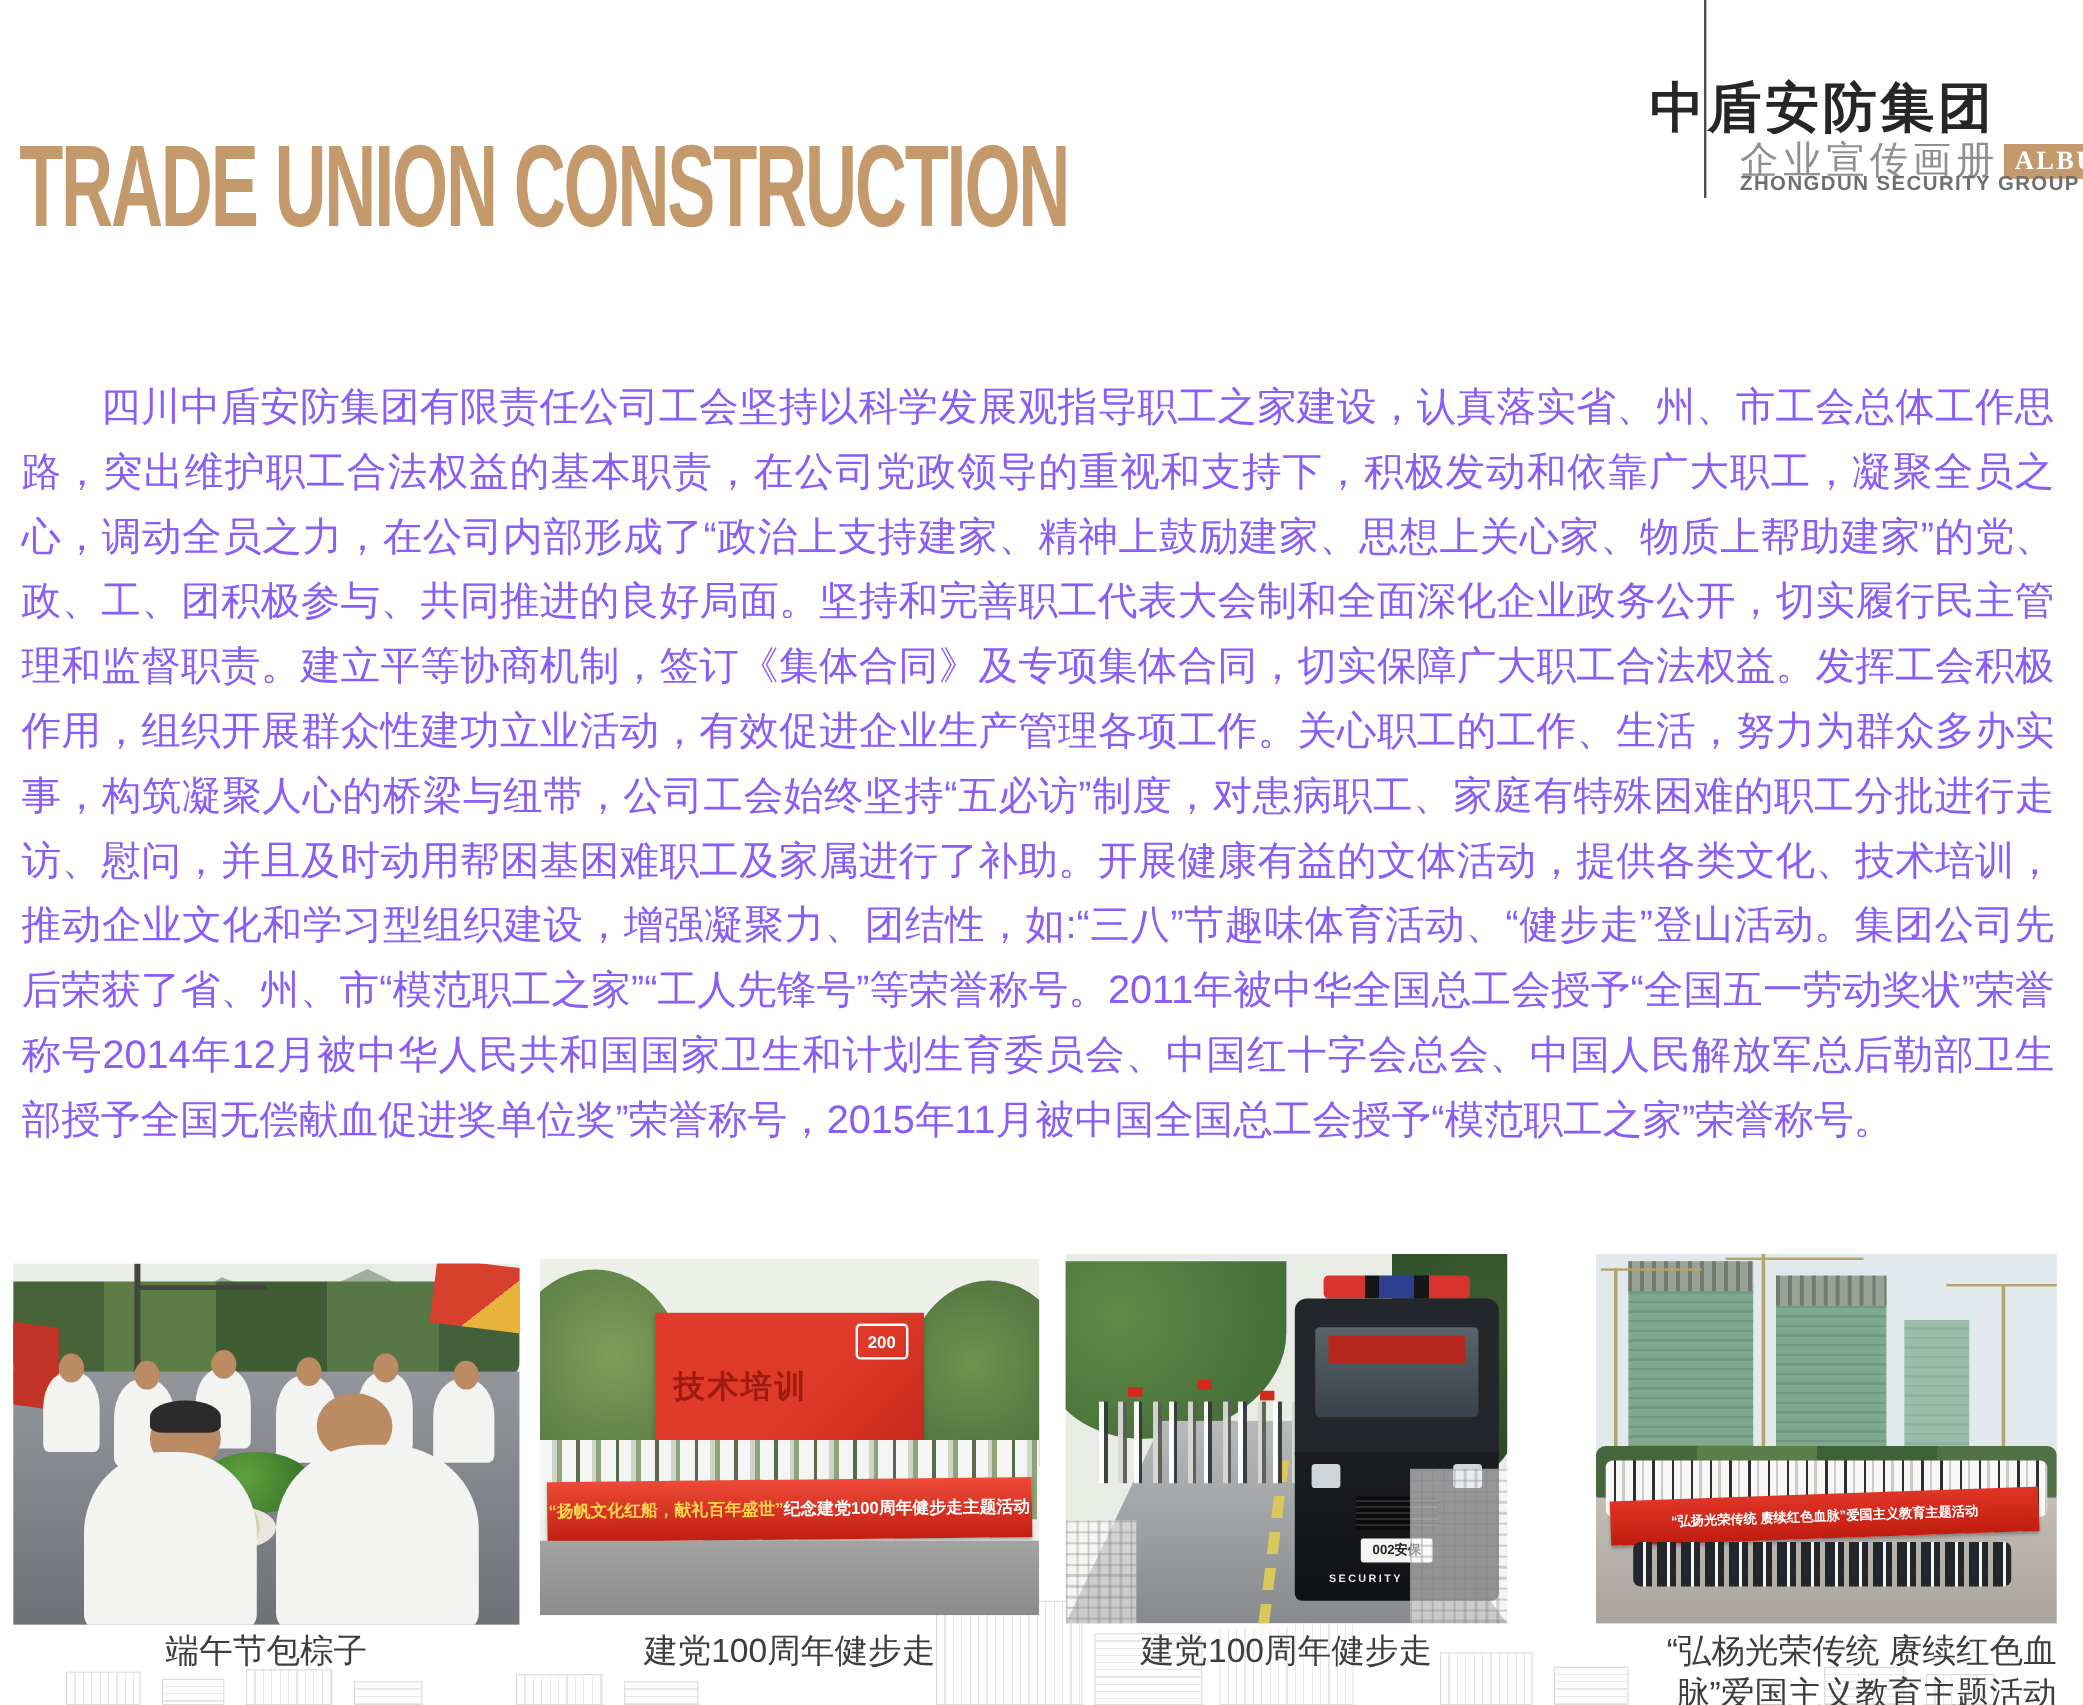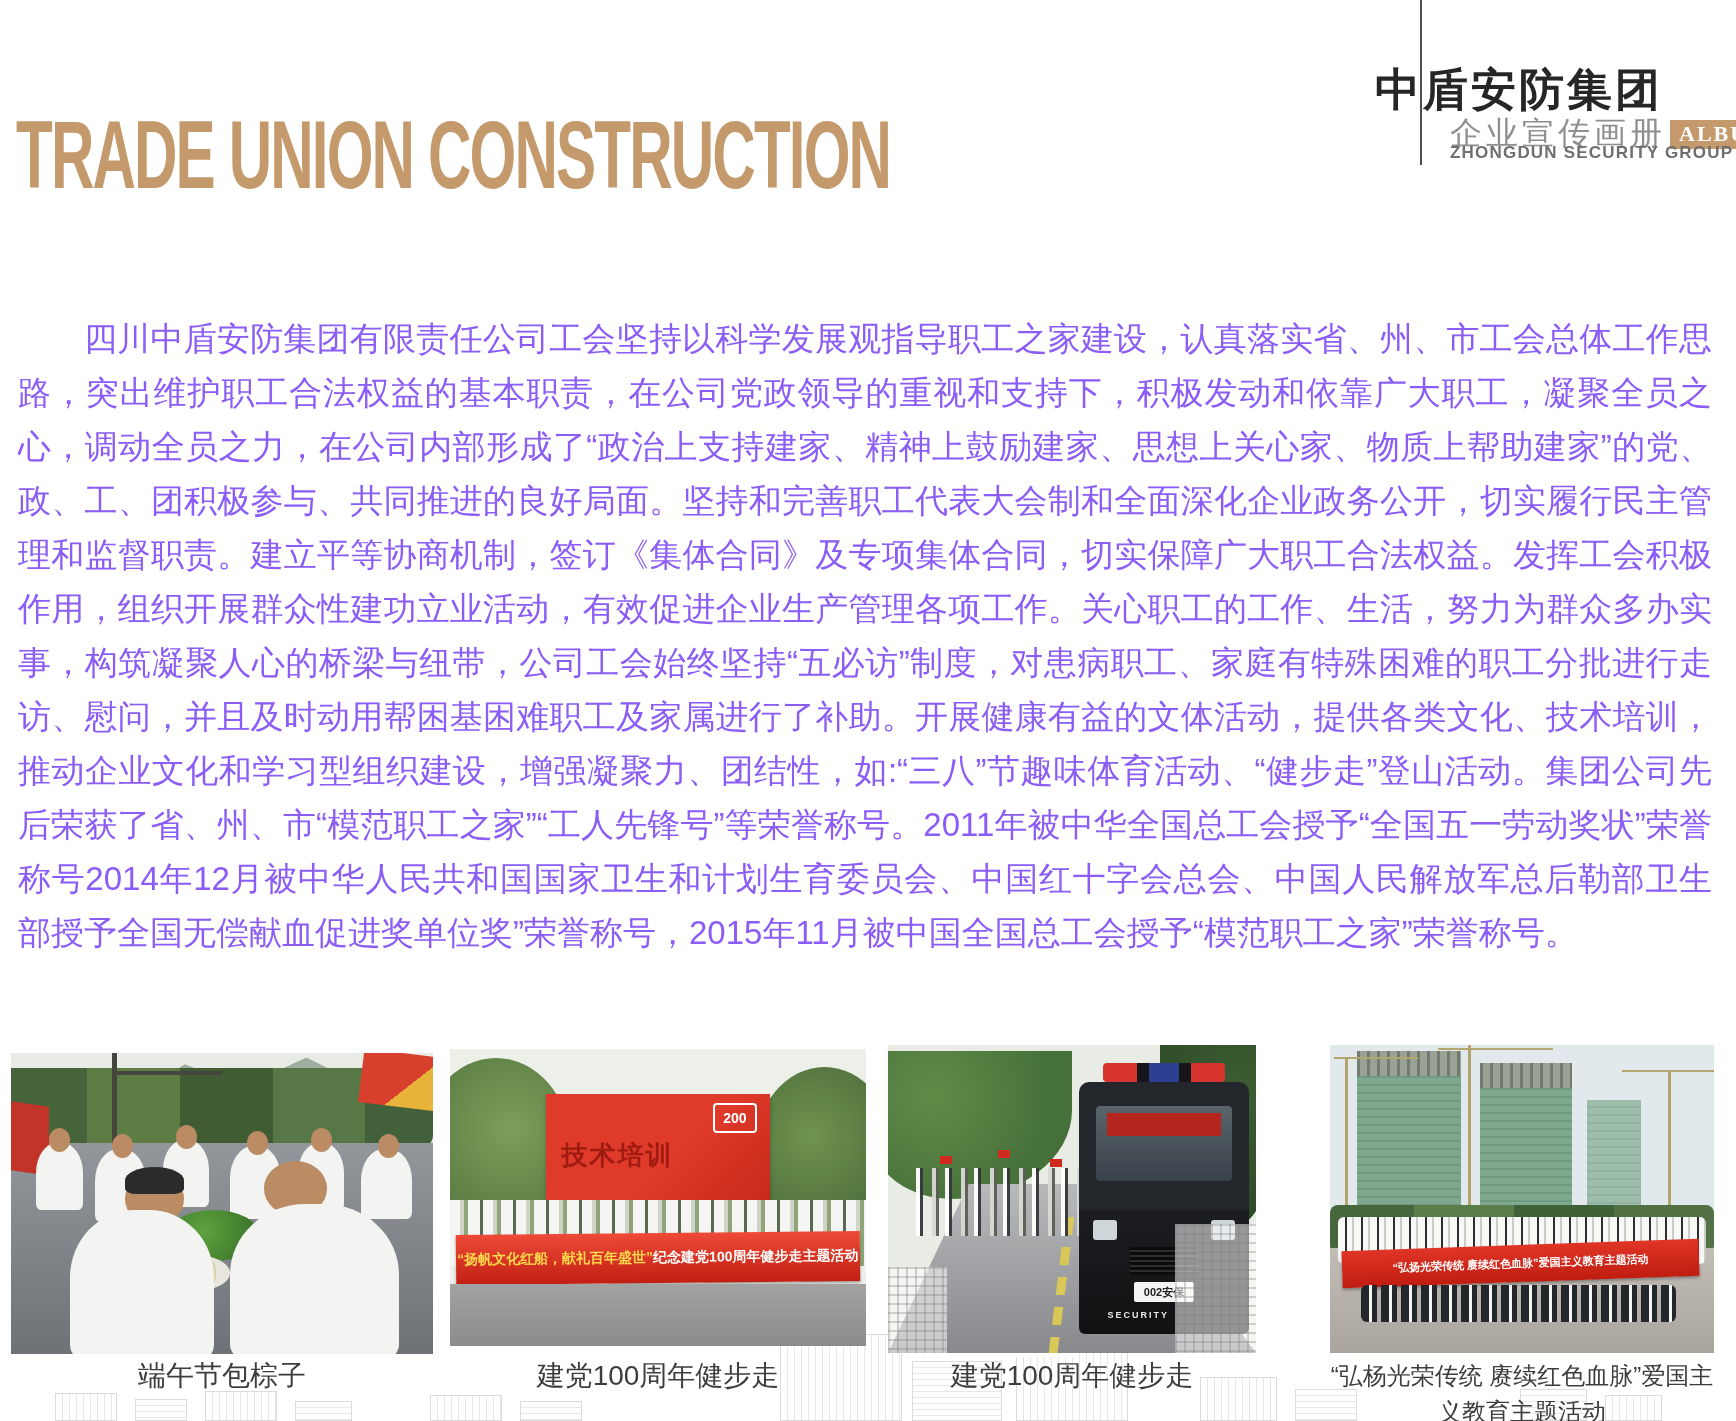--- a/index.html
+++ b/index.html
@@ -260,15 +260,15 @@
     <div class="crane-v" style="left:36%;top:0;height:56%;"></div>
     <div class="crane-h" style="left:28%;top:1%;width:30%;"></div>
     <div class="crane-v" style="left:88%;top:8%;height:48%;"></div>
     <div class="crane-h" style="left:76%;top:8%;width:24%;"></div>
     <div class="abs p4-trees"></div>
     <div class="abs p4-plaza"></div>
     <div class="abs p4-row-back"></div>
     <div class="abs p4-banner">“弘扬光荣传统 赓续红色血脉”爱国主义教育主题活动</div>
     <div class="abs p4-row-front"></div>
   </div>
-  <div class="caption" style="left:1330px;width:384px;font-size:24px;">“弘杨光荣传统 赓续红色血脉”爱国主义教育主题活动</div>
+  <div class="caption" style="left:1330px;width:384px;font-size:28px;text-align:right;">“弘杨光荣传统 赓续红色血脉”爱国主义教育主题活动</div>
 
 </div>
 
 </body></html>

